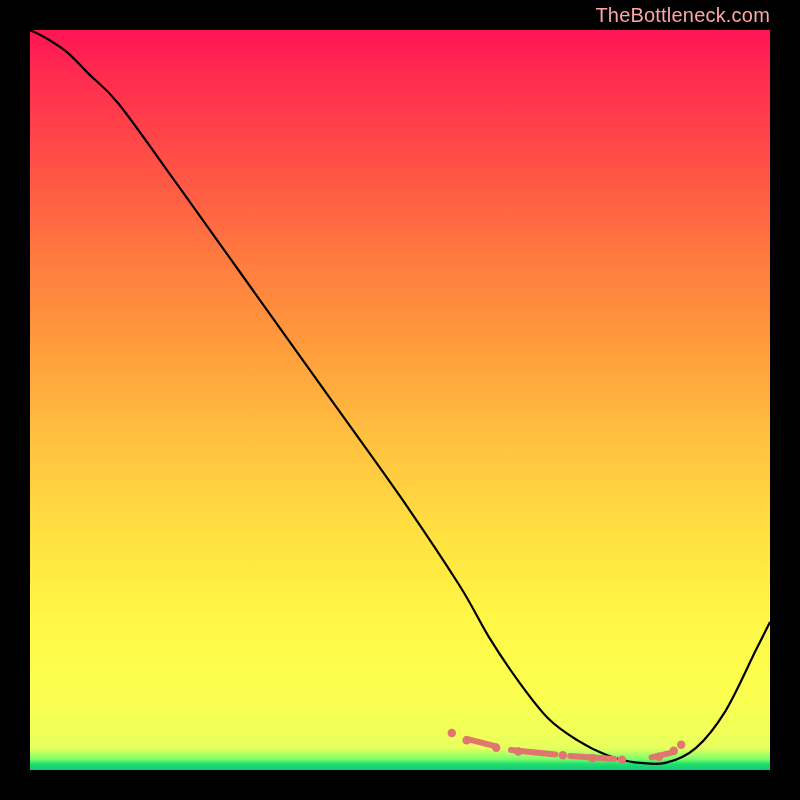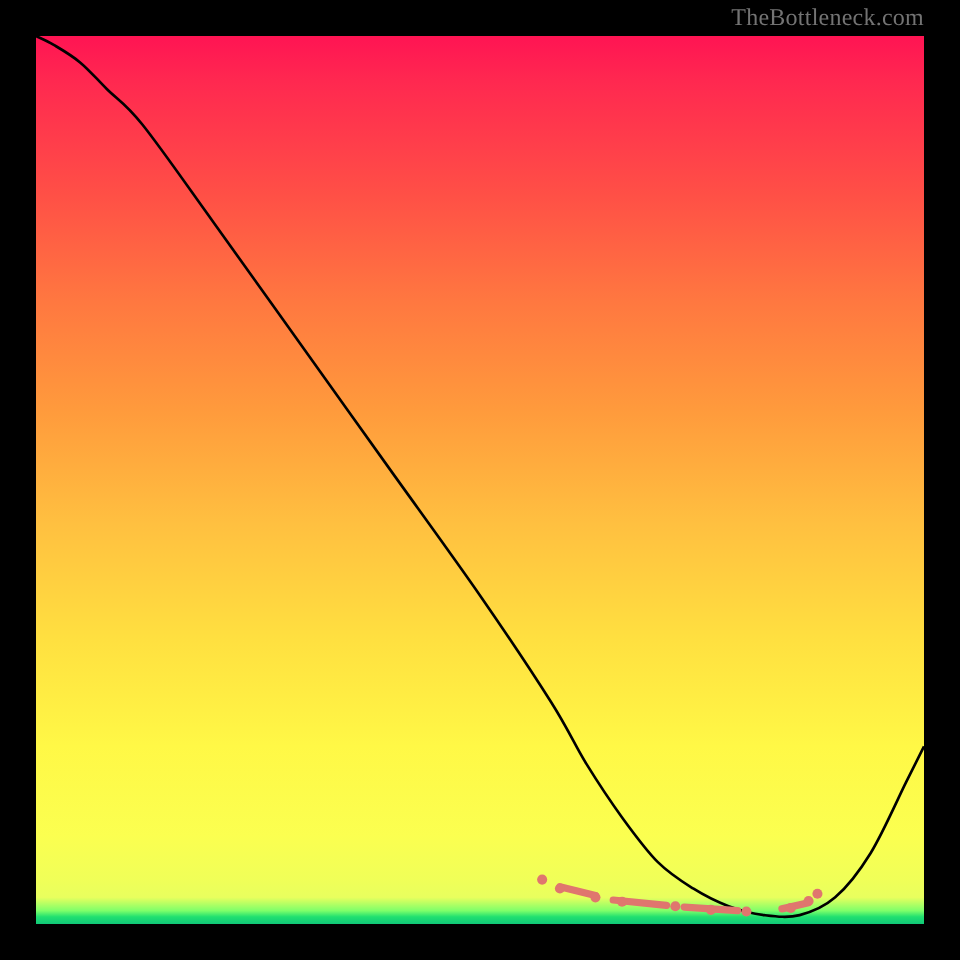--- a/index.html
+++ b/index.html
@@ -30,23 +30,23 @@
       #e8ff5e 97%,
       #7eff6a 98.5%,
       #20e070 99.2%,
       #10c878 100%
     );
   }
   .watermark {
     position: absolute;
     top: 4px;
     right: 30px;
-    font-family: Liberation Serif, serif;
+    font-family: Liberation Sans, sans-serif;
     font-size: 20px;
-    color: #737373;
+    color: #fca5a5;
     letter-spacing: 0.2px;
   }
   svg.curve {
     position: absolute;
     left: 0; top: 0;
     width: 740px;
     height: 740px;
     overflow: visible;
   }
   .line { fill: none; stroke: #000; stroke-width: 2.2; }

